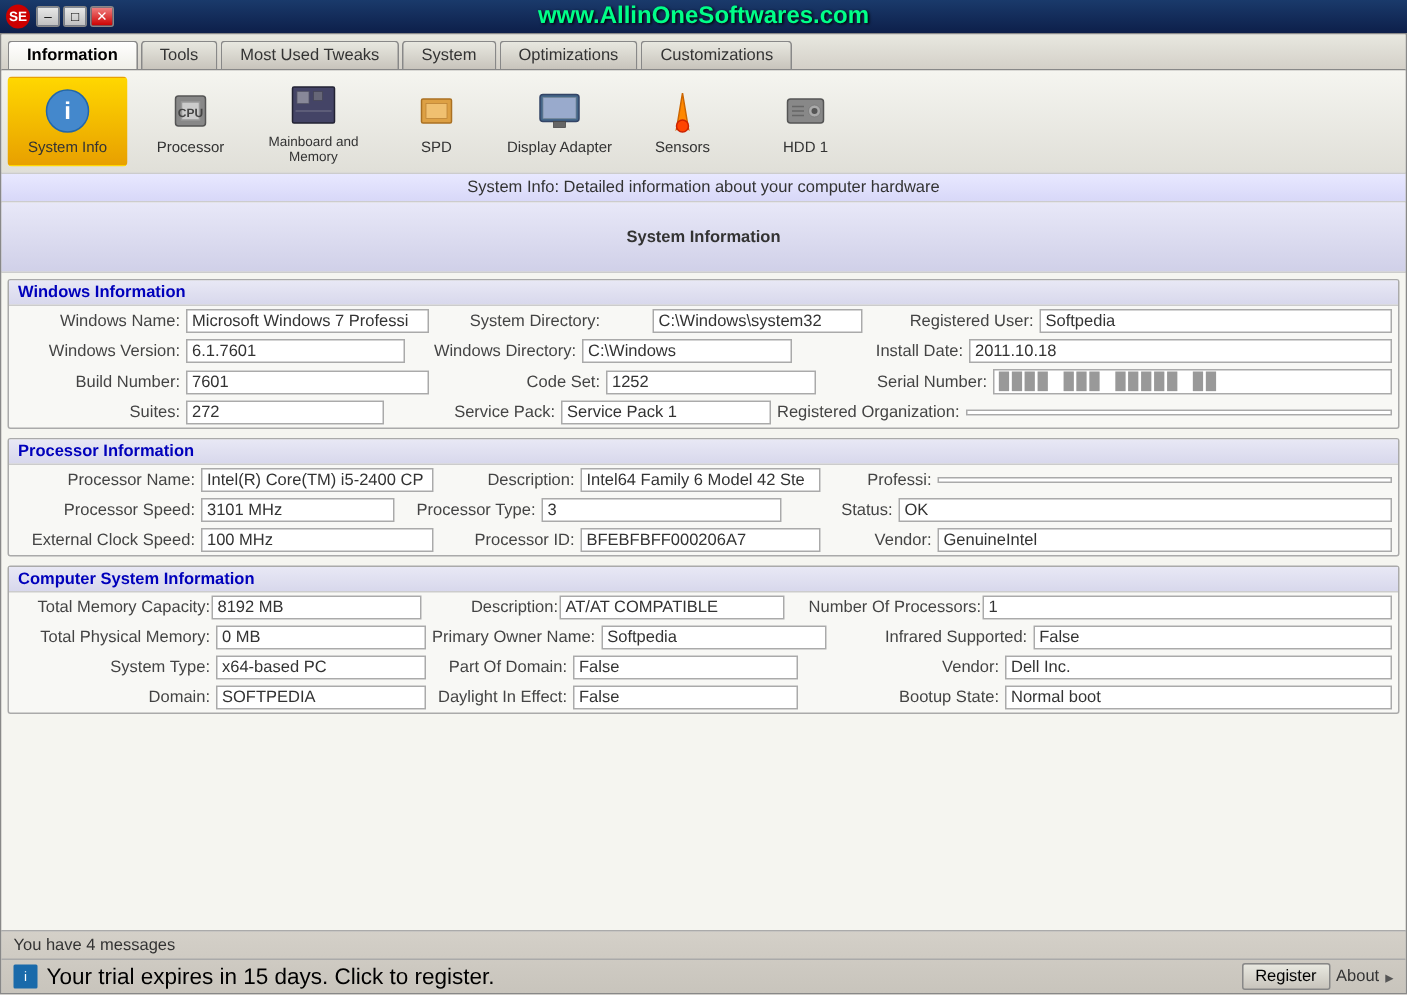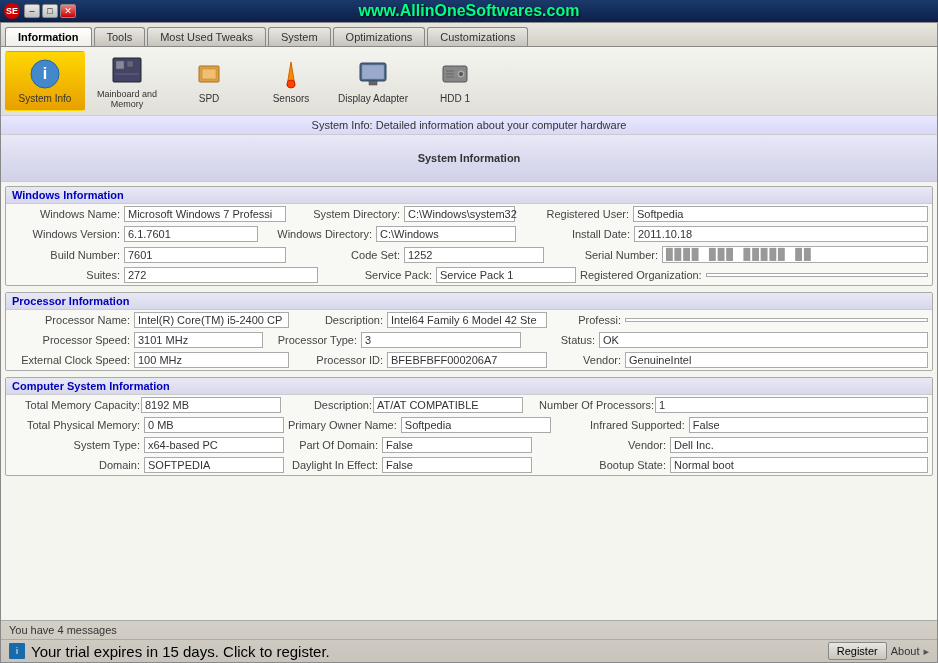--- a/index.html
+++ b/index.html
@@ -87,20 +87,30 @@
     <div class="icon-btn active">
       <div class="icon-img">
         <svg width="32" height="32" viewBox="0 0 32 32">
           <circle cx="16" cy="16" r="14" fill="#4488cc" stroke="#2266aa" stroke-width="1"></circle>
           <text x="16" y="21" text-anchor="middle" fill="white" font-size="16" font-weight="bold">i</text>
         </svg>
       </div>
       <span>System Info</span>
     </div>
 
+    <div class="icon-btn">
+      <div class="icon-img">
+        <svg width="32" height="32" viewBox="0 0 32 32">
+          <rect x="6" y="6" width="20" height="20" fill="#888" stroke="#555" stroke-width="1" rx="2"></rect>
+          <rect x="10" y="10" width="12" height="12" fill="#ccc" stroke="#999" stroke-width="1"></rect>
+          <text x="16" y="20" text-anchor="middle" fill="#444" font-size="8" font-weight="bold">CPU</text>
+        </svg>
+      </div>
+      <span>Processor</span>
+    </div>
 
     <div class="icon-btn">
       <div class="icon-img">
         <svg width="32" height="32" viewBox="0 0 32 32">
           <rect x="2" y="4" width="28" height="24" fill="#446" stroke="#223" stroke-width="1" rx="1"></rect>
           <rect x="5" y="7" width="8" height="8" fill="#889" stroke="#556" stroke-width="0.5"></rect>
           <rect x="16" y="7" width="6" height="6" fill="#667" stroke="#445" stroke-width="0.5"></rect>
           <line x1="4" y1="20" x2="28" y2="20" stroke="#889" stroke-width="0.5"></line>
         </svg>
       </div>
@@ -113,36 +123,36 @@
           <rect x="6" y="8" width="20" height="16" fill="#dda044" stroke="#aa7022" stroke-width="1" rx="1"></rect>
           <rect x="9" y="11" width="14" height="10" fill="#f0c070" stroke="#bb8033" stroke-width="0.5"></rect>
         </svg>
       </div>
       <span>SPD</span>
     </div>
 
     <div class="icon-btn">
       <div class="icon-img">
         <svg width="32" height="32" viewBox="0 0 32 32">
-          <polygon points="16,4 20,28 16,24 12,28" fill="#ff8800" stroke="#cc6600" stroke-width="1"></polygon>
-          <circle cx="16" cy="26" r="4" fill="#ff4400" stroke="#cc2200" stroke-width="1"></circle>
-        </svg>
-      </div>
-      <span>Sensors</span>
-    </div>
-
-    <div class="icon-btn">
-      <div class="icon-img">
-        <svg width="32" height="32" viewBox="0 0 32 32">
           <rect x="3" y="5" width="26" height="18" fill="#446688" stroke="#334466" stroke-width="1" rx="2"></rect>
           <rect x="5" y="7" width="22" height="14" fill="#99aacc" stroke="#778899" stroke-width="0.5"></rect>
           <rect x="12" y="23" width="8" height="4" fill="#666" stroke="#444" stroke-width="0.5"></rect>
         </svg>
       </div>
       <span>Display Adapter</span>
+    </div>
+
+    <div class="icon-btn">
+      <div class="icon-img">
+        <svg width="32" height="32" viewBox="0 0 32 32">
+          <polygon points="16,4 20,28 16,24 12,28" fill="#ff8800" stroke="#cc6600" stroke-width="1"></polygon>
+          <circle cx="16" cy="26" r="4" fill="#ff4400" stroke="#cc2200" stroke-width="1"></circle>
+        </svg>
+      </div>
+      <span>Sensors</span>
     </div>
 
     <div class="icon-btn">
       <div class="icon-img">
         <svg width="32" height="32" viewBox="0 0 32 32">
           <rect x="4" y="8" width="24" height="16" fill="#888" stroke="#555" stroke-width="1" rx="2"></rect>
           <ellipse cx="22" cy="16" rx="4" ry="4" fill="#aaa" stroke="#777" stroke-width="0.5"></ellipse>
           <ellipse cx="22" cy="16" rx="2" ry="2" fill="#555"></ellipse>
           <line x1="7" y1="13" x2="15" y2="13" stroke="#666" stroke-width="1"></line>
           <line x1="7" y1="16" x2="15" y2="16" stroke="#666" stroke-width="1"></line>
@@ -161,46 +171,46 @@
 
     <div class="info-group">
       <div class="group-title">
         <span style="color:#0000bb;">Windows Information</span>
       </div>
 
       <div class="field-row" style="display:flex; align-items:center; padding:2px 4px; gap:4px;">
         <span class="lbl" style="min-width:110px; text-align:right;">Windows Name:</span>
         <span class="val" style="width:162px;">Microsoft Windows 7 Professi</span>
         <span class="lbl" style="min-width:110px; text-align:right;">System Directory:</span>
-        <span class="val" style="width:111px;">C:\Windows\system32</span>
+        <span class="val" style="width:140px;margin-left:31px;">C:\Windows\system32</span>
         <span class="lbl" style="min-width:110px; text-align:right;">Registered User:</span>
         <span class="val" style="flex:1;">Softpedia</span>
       </div>
 
       <div class="field-row" style="display:flex; align-items:center; padding:2px 4px; gap:4px;">
         <span class="lbl" style="min-width:110px; text-align:right;">Windows Version:</span>
-        <span class="val" style="width:134px;">6.1.7601</span>
+        <span class="val" style="width:146px;">6.1.7601</span>
         <span class="lbl" style="min-width:110px; text-align:right;">Windows Directory:</span>
         <span class="val" style="width:140px;">C:\Windows</span>
         <span class="lbl" style="min-width:110px; text-align:right;">Install Date:</span>
         <span class="val" style="flex:1;">2011.10.18</span>
       </div>
 
       <div class="field-row" style="display:flex; align-items:center; padding:2px 4px; gap:4px;">
         <span class="lbl" style="min-width:110px; text-align:right;">Build Number:</span>
         <span class="val" style="width:162px;">7601</span>
         <span class="lbl" style="min-width:110px; text-align:right;">Code Set:</span>
         <span class="val" style="width:140px;">1252</span>
         <span class="lbl" style="min-width:110px; text-align:right;">Serial Number:</span>
         <span class="val" style="flex:1; font-family:monospace; letter-spacing:2px; color:#999;">████ ███ █████ ██</span>
       </div>
 
       <div class="field-row" style="display:flex; align-items:center; padding:2px 4px; gap:4px;">
         <span class="lbl" style="min-width:110px; text-align:right;">Suites:</span>
-        <span class="val" style="width:194px;">272</span>
+        <span class="val" style="width:132px;">272</span>
         <span class="lbl" style="min-width:110px; text-align:right;">Service Pack:</span>
         <span class="val" style="width:140px;">Service Pack 1</span>
         <span class="lbl" style="min-width:110px; text-align:right;">Registered Organization:</span>
         <span class="val" style="flex:1;"></span>
       </div>
     </div>
 
     <div class="info-group">
       <div class="group-title">
         <span style="color:#0000bb;">Processor Information</span>

